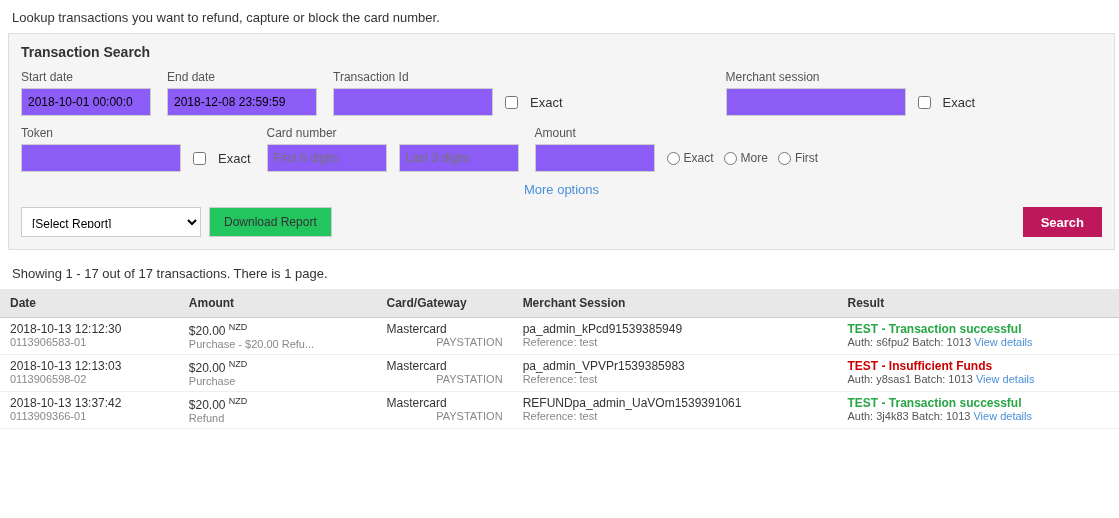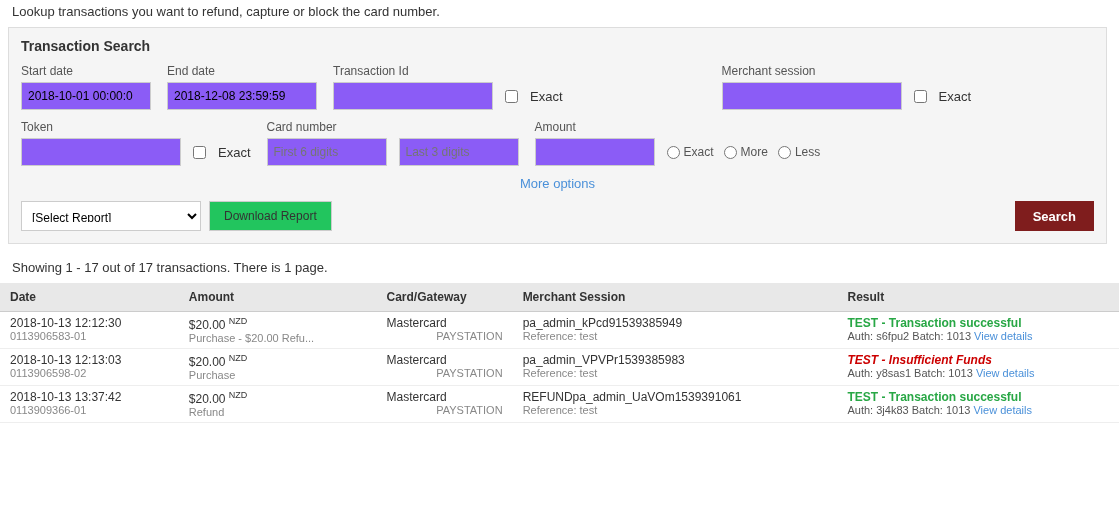--- a/index.html
+++ b/index.html
@@ -4,28 +4,28 @@
   <style>
     * { box-sizing: border-box; margin: 0; padding: 0; }
     body {
       font-family: Arial, sans-serif;
       font-size: 13px;
       color: #333;
       background: #fff;
       width: 1119px;
     }
     .page-description {
-      padding: 4px 12px 8px 12px;
+      padding: 10px 12px 8px 12px;
       font-size: 13px;
       color: #333;
     }
     .search-panel {
       background: #f5f5f5;
       border: 1px solid #ddd;
-      margin: 0 12px 8px 8px;
+      margin: 0 4px 8px 8px;
       padding: 10px 12px 12px 12px;
     }
     .panel-title {
       font-size: 14px;
       font-weight: bold;
       margin-bottom: 10px;
       color: #333;
     }
     .form-row {
       display: flex;
@@ -101,21 +101,21 @@
       padding: 0 14px;
       border: 1px solid #ccc;
       background: #22c55e;
       font-size: 12px;
       cursor: pointer;
       color: #333;
     }
     .btn-search {
       height: 30px;
       padding: 0 18px;
-      background: #7f1d1d;
+      background: #be185d;
       color: #fff;
       border: none;
       font-size: 13px;
       cursor: pointer;
       font-weight: bold;
     }
     .results-summary {
       padding: 8px 12px;
       font-size: 13px;
       color: #333;
@@ -140,21 +140,21 @@
     tbody tr {
       border-bottom: 1px solid #eee;
     }
     tbody td {
       padding: 4px 10px;
       vertical-align: top;
     }
     .cell-main { font-weight: normal; color: #333; }
     .cell-sub { color: #888; font-size: 11px; }
     .text-green { color: #28a745; font-weight: bold; }
-    .text-red { color: #c00; font-weight: bold; font-style: italic; }
+    .text-red { color: #c00; font-weight: bold; }
     .link-blue {
       color: #4a90d9;
       cursor: pointer;
       text-decoration: none;
       font-size: 11px;
     }
     .auth-text { color: #555; font-size: 11px; }
     .paystation-text { color: #888; font-size: 11px; text-align: right; }
   </style>
 </head>
@@ -222,21 +222,21 @@
           <label>
             <input type="radio" name="amount-type" style="">
             <span>Exact</span>
           </label>
           <label>
             <input type="radio" name="amount-type" style="">
             <span>More</span>
           </label>
           <label>
             <input type="radio" name="amount-type" style="">
-            <span>Less</span>
+            <span>First</span>
           </label>
         </div>
       </div>
     </div>
   </div>
 
   <a class="more-options-link">More options</a>
 
   <div class="action-row">
     <div class="left-actions">

